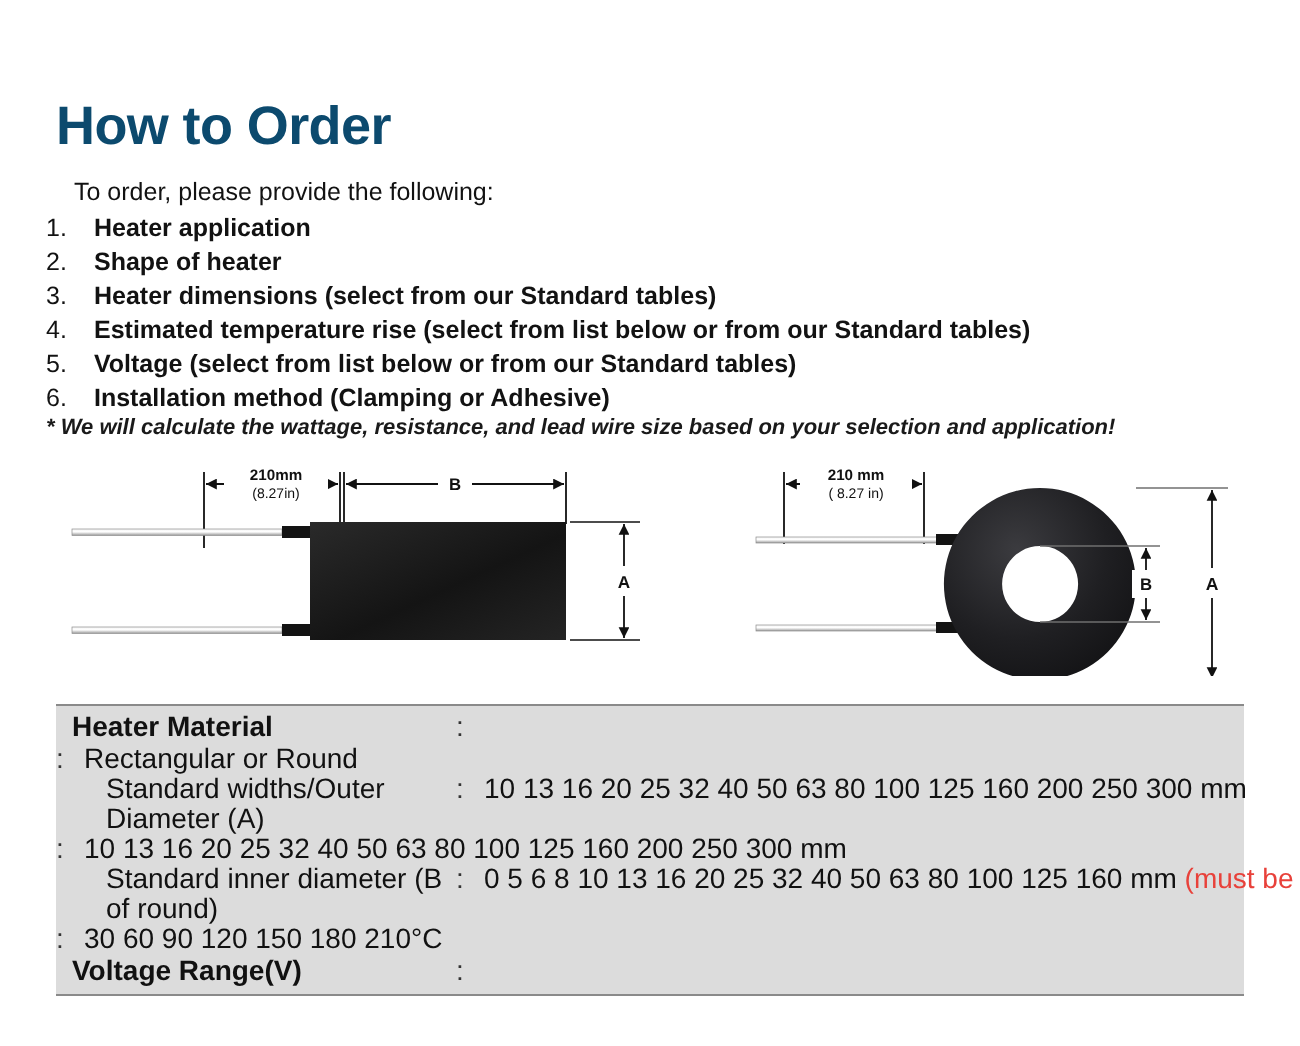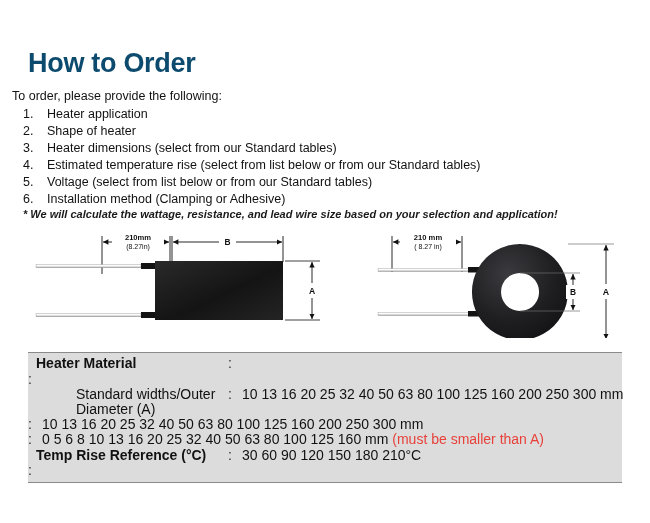--- a/index.html
+++ b/index.html
@@ -28,21 +28,21 @@
     font-size: 27px;
     font-weight: bold;
     letter-spacing: -0.3px;
     color: #0c4a6e;
     line-height: 1;
   }
 
   
   .intro {
     position: absolute;
-    left: 12px;
+    left: 37px;
     top: 89px;
     font-size: 12.5px;
     color: #121212;
     text-align: center;
   }
   .order-list {
     position: absolute;
     left: 23px;
     top: 106px;
     width: 600px;
@@ -51,21 +51,21 @@
     display: flex;
     align-items: baseline;
     font-size: 12.5px;
     line-height: 17px;
     color: #121212;
   }
   .order-num {
     width: 24px;
     flex: 0 0 24px;
   }
-  .order-text { flex: 1 1 auto; }
+  .order-text { flex: 1 1 auto; font-weight: bold; }
   .note {
     position: absolute;
     left: 23px;
     top: 208px;
     font-size: 11px;
     font-style: italic;
     font-weight: bold;
     color: #1a1a1a;
   }
 
@@ -109,21 +109,21 @@
     padding: 0.4px 0;
   }
   .spec-label {
     flex: 0 0 200px;
     padding-left: 8px;
     font-weight: bold;
     box-sizing: border-box;
   }
   .spec-label.sub {
     font-weight: normal;
-    padding-left: 48px;
+    padding-left: 25px;
   }
   .spec-colon {
     flex: 0 0 14px;
     text-align: left;
     color: #333;
   }
   .spec-value {
     flex: 1 1 auto;
     white-space: nowrap;
   }
@@ -257,43 +257,45 @@
 
   <div class="spec-table">
 
     <div class="spec-row">
       <span class="spec-label">Heater Material</span>
       <span class="spec-colon">:</span>
     </div>
 
     <div class="spec-row">
       <span class="spec-colon">:</span>
+      <span class="spec-value">Rectangular or Round</span>
     </div>
 
 
     <div class="spec-row">
       <span class="spec-label sub">Standard widths/Outer Diameter (A)</span>
       <span class="spec-colon">:</span>
       <span class="spec-value">10  13  16  20  25  32  40  50  63  80  100  125  160  200  250 300 mm</span>
     </div>
 
     <div class="spec-row">
       <span class="spec-colon">:</span>
       <span class="spec-value">10  13  16  20  25  32  40  50  63  80  100  125  160  200  250 300 mm</span>
     </div>
 
     <div class="spec-row">
+      <span class="spec-label sub">Standard inner diameter (B of round)</span>
       <span class="spec-colon">:</span>
       <span class="spec-value"><span>0  5  6  8  10  13  16  20  25  32  40  50  63  80  100  125  160 mm </span><span class="warn">(must be smaller than A)</span></span>
     </div>
 
     <div class="spec-row">
-      <span class="spec-label">Temp Rise Reference (°C)</span>
       <span class="spec-colon">:</span>
       <span class="spec-value">30  60  90  120  150  180  210°C</span>
     </div>
 
     <div class="spec-row">
+      <span class="spec-label">Voltage Range(V)</span>
       <span class="spec-colon">:</span>
     </div>
 
   </div>
 </div>
 
 </body></html>

